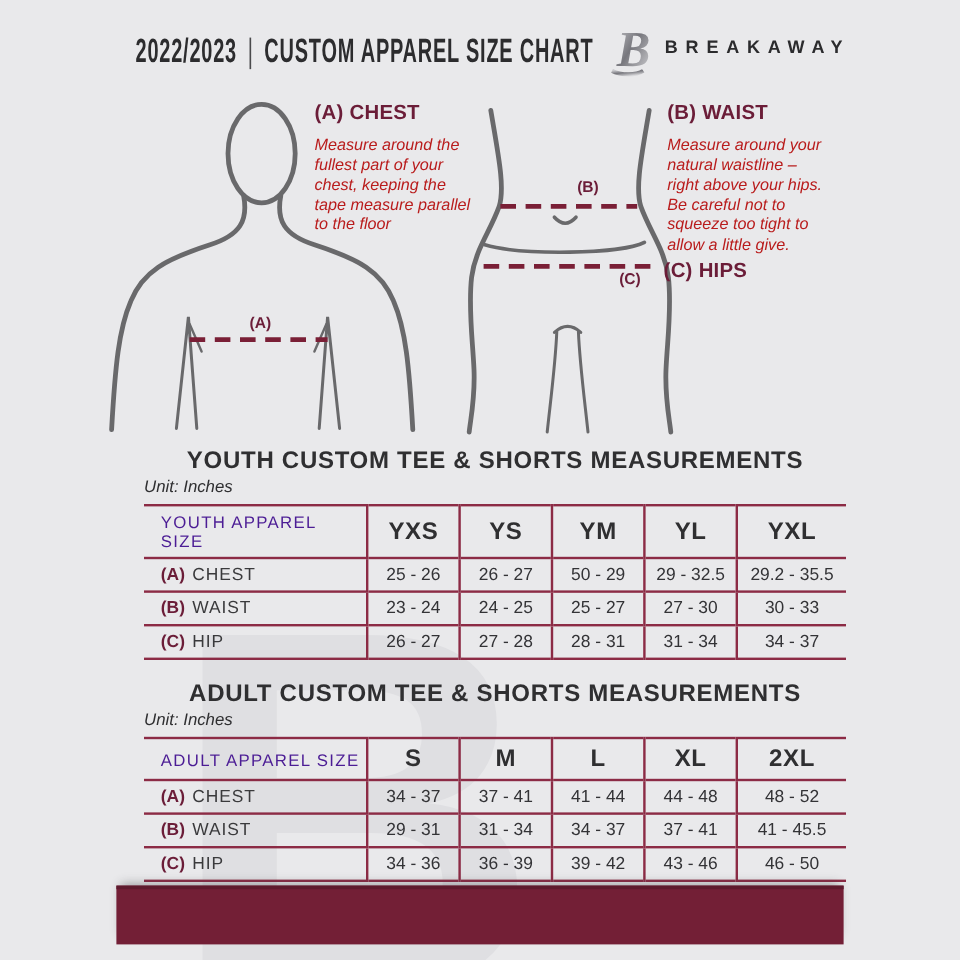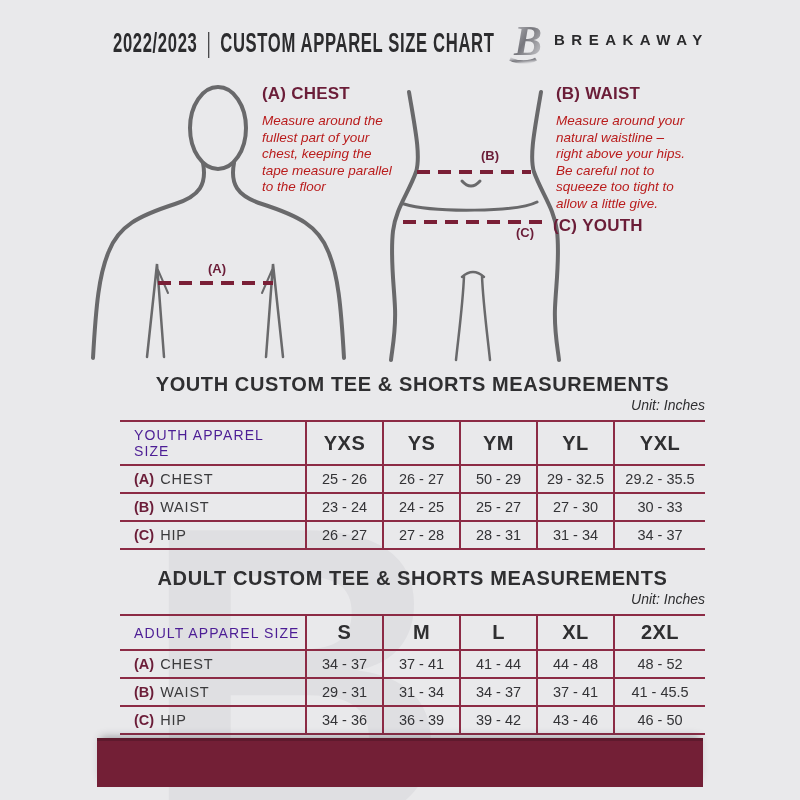--- a/index.html
+++ b/index.html
@@ -47,21 +47,21 @@
     margin:9px 0 0 0; font-size:13.5px; font-style:italic; line-height:1.23;
     color:#b91c1c; white-space:pre-line;
   }
   .guide-a { left:262px; top:84px; width:150px; }
   .guide-b { left:556px; top:84px; width:165px; }
   .guide-c { left:553px; top:216px; width:170px; }
 
   
   .tables { left:120px; top:373px; width:585px; }
   .tbl-title { font-size:20px; font-weight:700; letter-spacing:.6px; color:#2f2f31; text-align:center; }
-  .tbl-unit { font-size:14px; font-style:italic; color:#2f2f31; text-align:right; margin:1px 0 7px 0; }
+  .tbl-unit { font-size:14px; font-style:italic; color:#2f2f31; text-align:left; margin:1px 0 7px 0; }
   .tblock.adult { margin-top:17px; }
   table { width:585px; border-collapse:collapse; table-layout:fixed; }
   col.c-label { width:186px; }
   col.c-size  { width:77px; }
   col.c-size-wide { width:91px; }
   tr { border-top:2px solid #8c2b45; border-bottom:2px solid #8c2b45; }
   th, td { border-right:2px solid #8c2b45; padding:5px 2px; }
   th:last-child, td:last-child { border-right:none;text-align:center; }
   th { font-size:20px; font-weight:700; color:#2f2f31; text-align:center; letter-spacing:.5px; }
   th.lbl { font-size:14px; font-weight:400; letter-spacing:1.1px; color:#4c1d95; text-align:left; padding-left:14px; }
@@ -150,21 +150,21 @@
     <h3><span class="gkey">(B)</span><span>WAIST</span></h3>
     <p>Measure around your
 natural waistline –
 right above your hips.
 Be careful not to
 squeeze too tight to
 allow a little give.</p>
   </section>
 
   <section class="guide guide-c">
-    <h3><span class="gkey">(C)</span><span>YOUTH</span></h3>
+    <h3><span class="gkey">(C)</span><span>HIPS</span></h3>
   </section>
 
   <div class="tables">
 
     <div class="tblock">
       <div class="tbl-title">YOUTH CUSTOM TEE &amp; SHORTS MEASUREMENTS</div>
       <div class="tbl-unit">Unit: Inches</div>
       <table>
         <colgroup>
             <col class="c-label">

